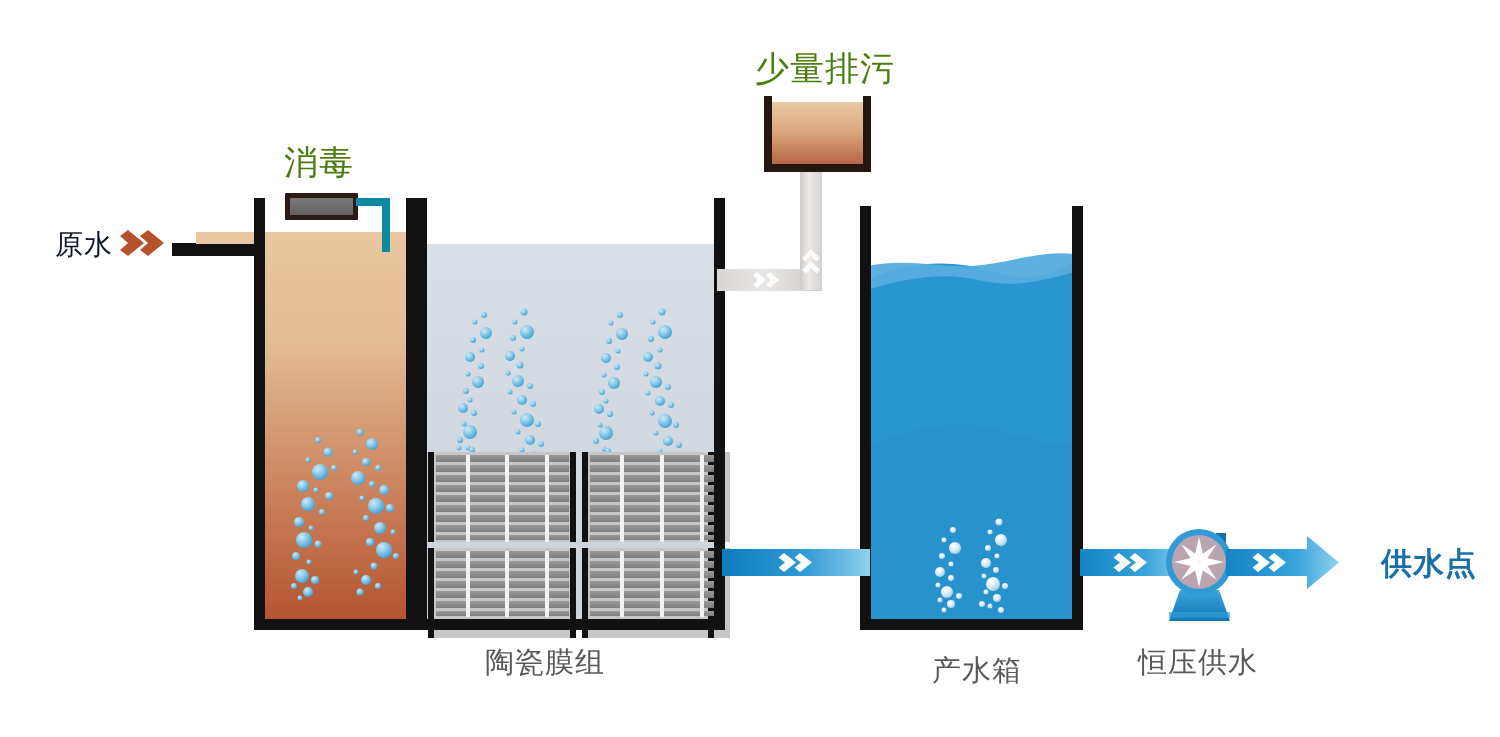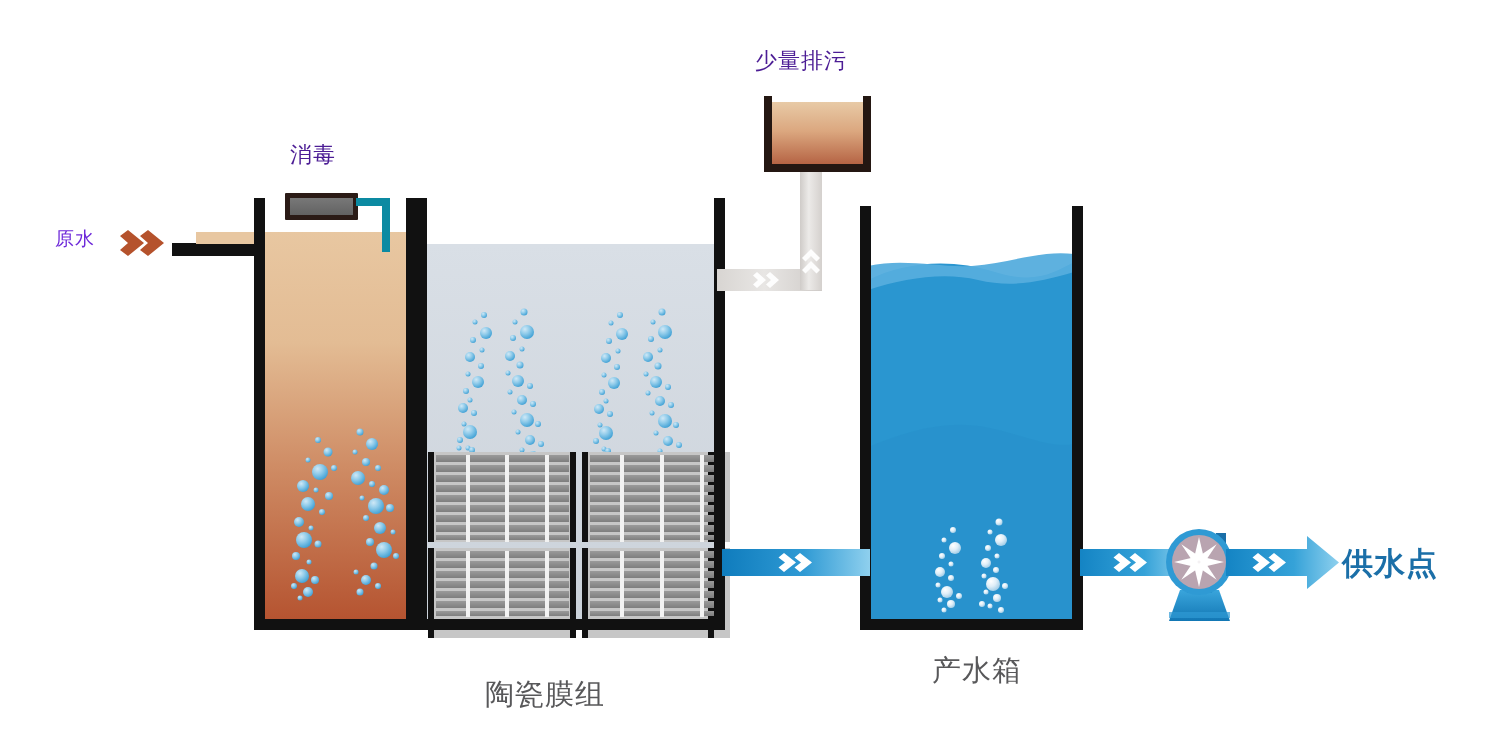--- a/index.html
+++ b/index.html
@@ -17,33 +17,34 @@
     background: #ffffff;
     overflow: hidden;
   }
   #stage svg {
     position: absolute;
     left: 0;
     top: 0;
   }
   .lbl {
     position: absolute;
-    color: #4c1d95;
-    font-size: 22px;
+    color: #4d7c0f;
+    font-size: 34px;
     font-family: "DejaVu Sans", "Liberation Sans", sans-serif;
     white-space: nowrap;
     letter-spacing: 1px;
   }
   .lbl-bottom { font-size: 29px; color: #58585a; }
-  .lbl-raw { font-size: 19px; color: #6d28d9; }
+  .lbl-raw { font-size: 28px; color: #0f172a; }
   .lbl-supply {
     font-size: 31px;
     font-weight: bold;
     color: #1b6fa8;
     letter-spacing: 1px;
+    margin-left: 39px;
   }
 </style>
 </head>
 <body>
 
 <div id="stage">
 
   <svg width="1500" height="737" viewBox="0 0 1500 737">
     <defs>
       <linearGradient id="gradRaw" x1="0" y1="0" x2="0" y2="1">
@@ -501,25 +502,26 @@
 
     <g fill="#b5522c">
       <path d="M128 230 l16 13 -16 13 -8 -6 8 -7 -8 -7 z"></path>
       <path d="M148 230 l16 13 -16 13 -8 -6 8 -7 -8 -7 z"></path>
     </g>
 
   </svg>
 
   <div class="lbl lbl-raw" style="left:55px; top:226px;">原水</div>
 
-  <div class="lbl" style="left:290px; top:140px;">消毒</div>
+  <div class="lbl" style="left:284px; top:140px;">消毒</div>
 
   <div class="lbl" style="left:755px; top:46px;">少量排污</div>
 
   <div class="lbl lbl-supply" style="left:1342px; top:543px;">供水点</div>
 
 
-  <div class="lbl lbl-bottom" style="left:485px; top:643px;margin-top:32px;">陶瓷膜组</div>
+  <div class="lbl lbl-bottom" style="left:485px; top:643px;">陶瓷膜组</div>
 
   <div class="lbl lbl-bottom" style="left:932px; top:651px;">产水箱</div>
 
+  <div class="lbl lbl-bottom" style="left:1138px; top:643px;">恒压供水</div>
 
 </div>
 
 </body></html>

